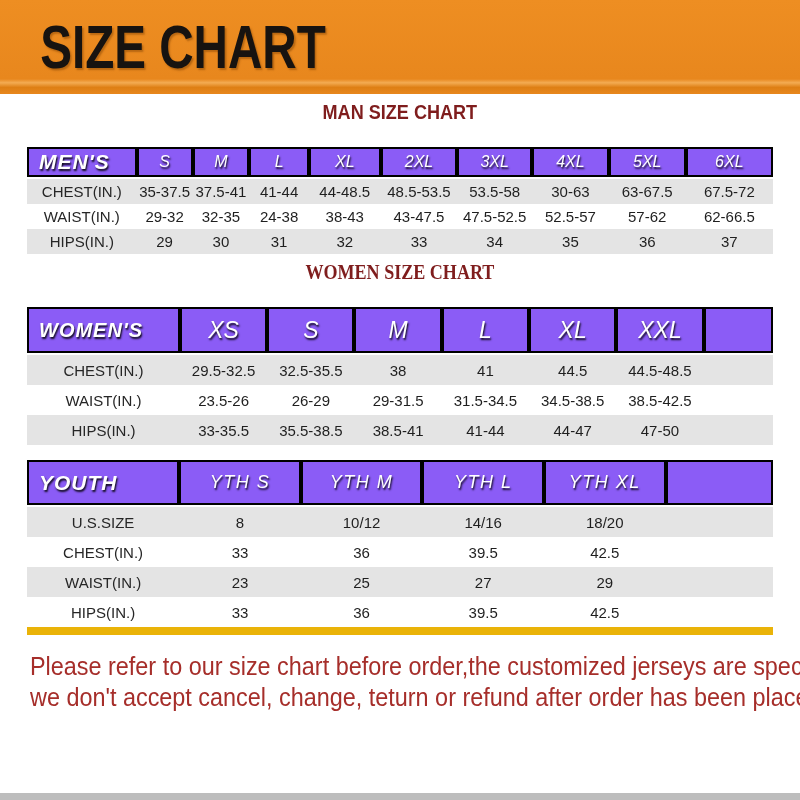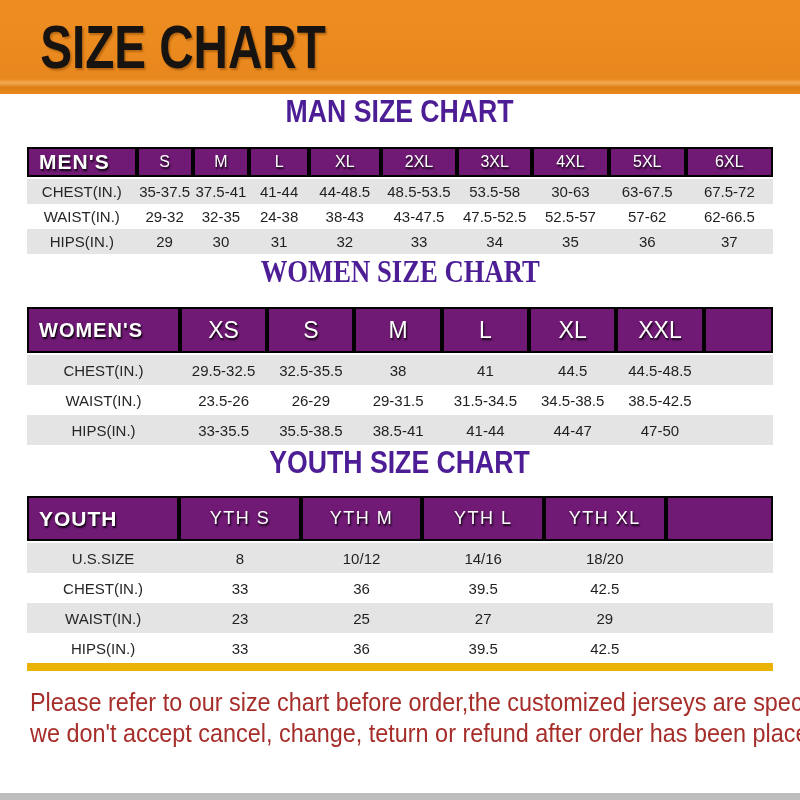--- a/index.html
+++ b/index.html
@@ -22,45 +22,46 @@
   .banner-title {
     font-size:61px; font-weight:bold; color:#171310;
     letter-spacing:0px; line-height:1;
     transform:scaleX(0.78);
     text-shadow:2px 2px 2px rgba(120,60,0,0.45);
   }
 
   
   h2.section-heading {
     margin:0; text-align:center;
-    font-size:31px; line-height:36px; font-weight:bold; color:#4c1d95;
+    font-size:21px; line-height:36px; font-weight:bold; color:#7f1d1d;
   }
   h2.section-heading .condensed { transform:scaleX(0.86); }
   .mt-men   { margin-top:13px; }
   .mt-women { margin-top:22px;font-family:Liberation Serif, serif; }
   .mt-youth { margin-top:40px; }
 
   
   .table-wrap { width:746px; margin:0 auto; }
   .tw-men   { margin-top:17px; }
   .tw-women { margin-top:17px; }
   .tw-youth { margin-top:15px; }
 
   table.size-table {
     width:100%; border-collapse:collapse; table-layout:fixed;
   }
   table.size-table th, table.size-table td {
     text-align:center; vertical-align:middle; padding:0;
     overflow:hidden; white-space:nowrap;
   }
   table.size-table thead th {
-    background:#701a75; color:#ffffff; font-weight:normal;
+    background:#8b5cf6; color:#ffffff; font-weight:normal;
     box-shadow:inset 0 0 0 2px #000000;
     border-bottom:2px solid #ffffff;
     text-shadow:1px 2px 2px rgba(0,0,0,0.9);
+    font-style:italic;
   }
   table.size-table thead th.title-cell {
     text-align:left; padding-left:12px; font-weight:bold; letter-spacing:1px;
   }
   table.size-table tbody tr:nth-child(odd)  td { background:#e4e4e4; }
   table.size-table tbody tr:nth-child(even) td { background:#ffffff; }
   table.size-table tbody td { color:#1f1f1f; font-size:15px; }
   table.size-table tbody td.row-label { font-size:15px; color:#262626; }
 
   
@@ -224,21 +225,20 @@
               <td>44-47</td>
               <td>47-50</td>
               <td></td>
             </tr>
           </tbody>
         </table>
     </div>
   </section>
 
   <section>
-    <h2 class="section-heading mt-youth"><span class="condensed">YOUTH SIZE CHART</span></h2>
     <div class="table-wrap tw-youth">
       <table class="size-table t-youth">
           <colgroup>
             <col style="width: 20.4%;">
             <col style="width: 16.3%;">
             <col style="width: 16.3%;">
             <col style="width: 16.3%;">
             <col style="width: 16.3%;">
             <col style="width: 14.4%;">
           </colgroup>

